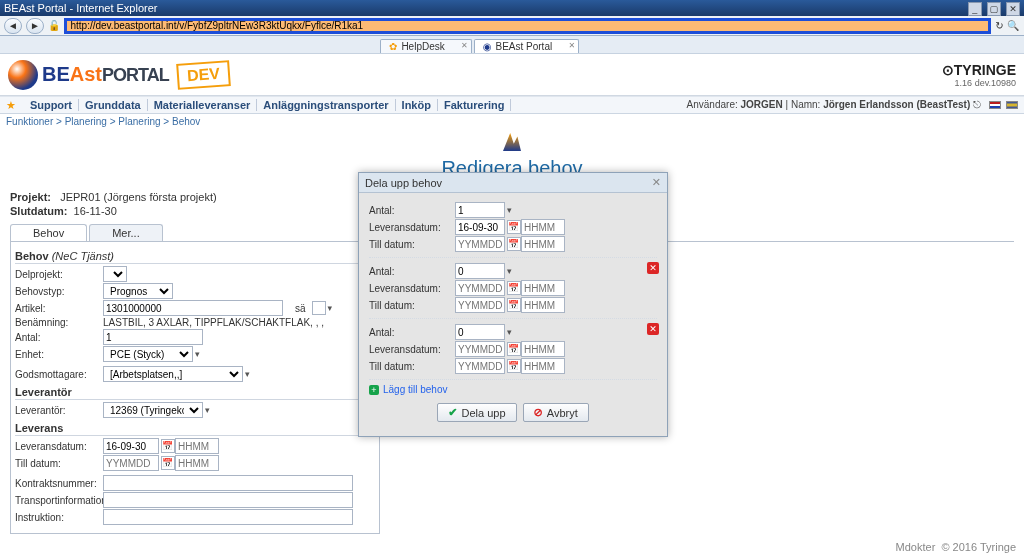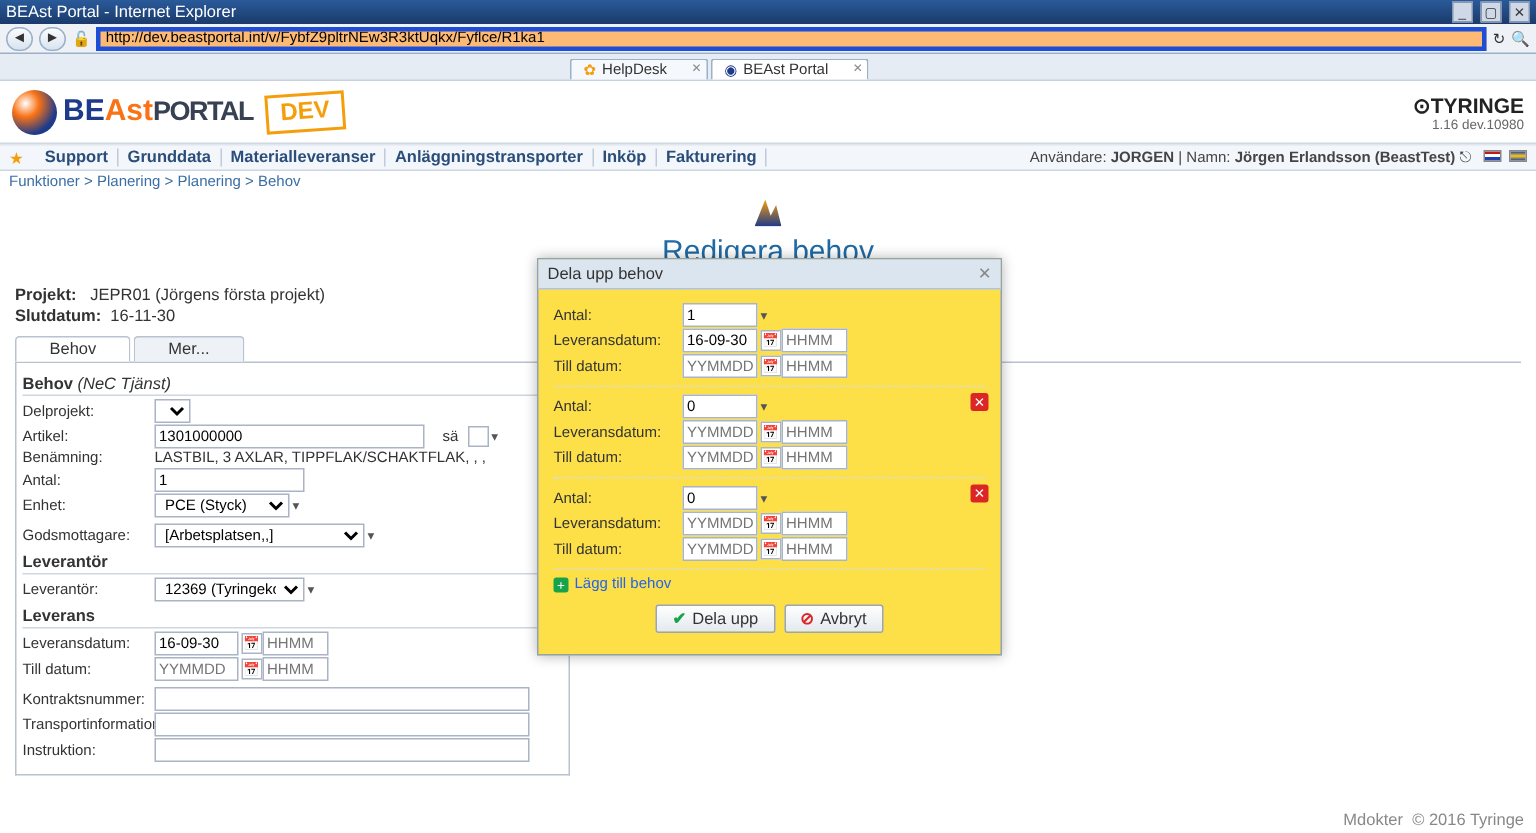--- a/index.html
+++ b/index.html
@@ -47,21 +47,21 @@
   .row .small{width:56px;}
   .row .med{width:110px;}
   .row .wide{width:250px;}
   .row .icon-cal{width:14px;height:14px;background:#fff;border:1px solid #a9b4c4;display:inline-flex;align-items:center;justify-content:center;font-size:9px;color:#b91c1c;margin-left:2px;}
   .row .hhmm{width:44px;color:#999;}
   .row .dd{font-size:9px;color:#555;margin-left:2px;}
   .btnrow{display:flex;gap:6px;justify-content:center;margin:6px 0;}
   .btn{border:1px solid #9aa6b6;background:linear-gradient(#fefefe,#e4e9ef);padding:2px 10px;font-size:11px;border-radius:2px;display:inline-flex;align-items:center;gap:4px;cursor:pointer;}
   .btn .g{color:#16a34a;font-weight:700;}
   .btn .r{color:#dc2626;font-weight:700;}
-  .dialog{position:absolute;left:358px;top:172px;width:310px;background:#fde047;border:1px solid #8ea2b8;box-shadow:0 0 8px rgba(0,0,0,.3);}
+  .dialog{position:absolute;left:358px;top:172px;width:310px;background:#e5e5e5;border:1px solid #8ea2b8;box-shadow:0 0 8px rgba(0,0,0,.3);}
   .dialog .dh{background:#dbe5ef;border-bottom:1px solid #b4c2d2;padding:3px 6px;font-size:11px;display:flex;justify-content:space-between;align-items:center;}
   .dialog .dh .x{color:#888;cursor:pointer;}
   .dialog .db{padding:6px 10px 8px;}
   .dialog .grp{border-bottom:1px dotted #d4dbe4;padding:2px 0 4px;margin-bottom:2px;position:relative;}
   .dialog .grp .del{position:absolute;right:-2px;top:2px;width:12px;height:12px;background:#dc2626;color:#fff;font-size:9px;display:flex;align-items:center;justify-content:center;border-radius:2px;cursor:pointer;}
   .dialog .row .lbl{width:86px;}
   .dialog .num{width:50px;}
   .addlink{color:#2563eb;font-size:10px;display:flex;align-items:center;gap:4px;margin:4px 0 8px;cursor:pointer;}
   .addlink .plus{width:10px;height:10px;background:#16a34a;color:#fff;display:inline-flex;align-items:center;justify-content:center;font-size:9px;border-radius:2px;}
   .footer{position:absolute;bottom:2px;right:8px;font-size:11px;color:#888;}
@@ -155,20 +155,24 @@
   </div>
 
   <div class="panel">
     <div class="sect">
       <div class="sect-title"><span>Behov</span> <span style="font-weight:400;font-style:italic">(NeC Tjänst)</span></div>
       <div class="row">
           <span class="lbl">Delprojekt:</span>
           <select class="small" style="width:24px;"></select>
         </div>
       <div class="row">
+          <span class="lbl">Behovstyp:</span>
+          <select class="small" style="width:70px;"><option>Prognos</option></select>
+        </div>
+      <div class="row">
           <span class="lbl">Artikel:</span>
           <input type="text" class="med" style="width: 180px;" value="1301000000">
           <span style="margin-left:12px">sä</span>
           <span class="chk" style="margin-left:6px;"></span>
           <span class="dd">▾</span>
         </div>
       <div class="row">
           <span class="lbl">Benämning:</span>
           <span>LASTBIL, 3 AXLAR, TIPPFLAK/SCHAKTFLAK, , ,</span>
         </div>

